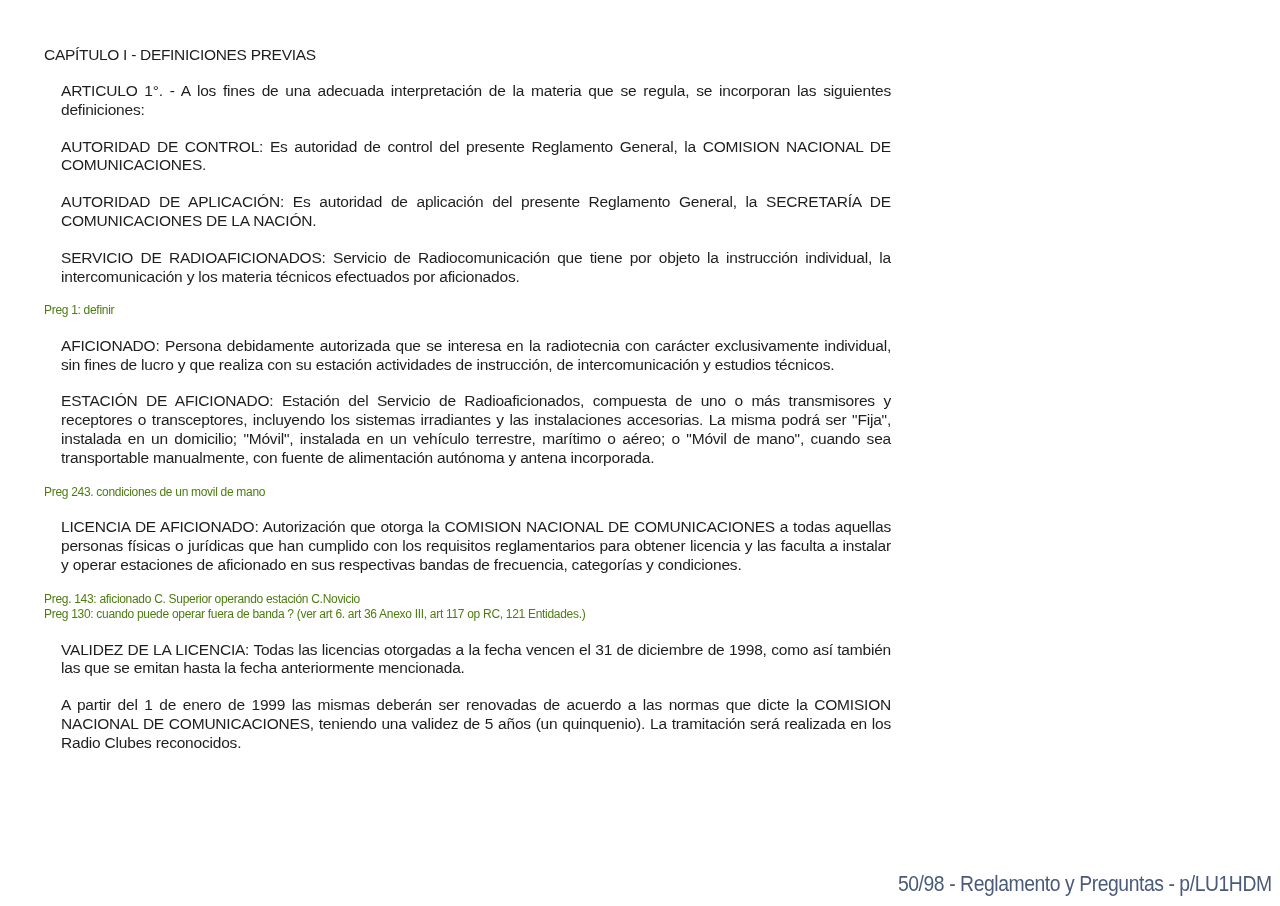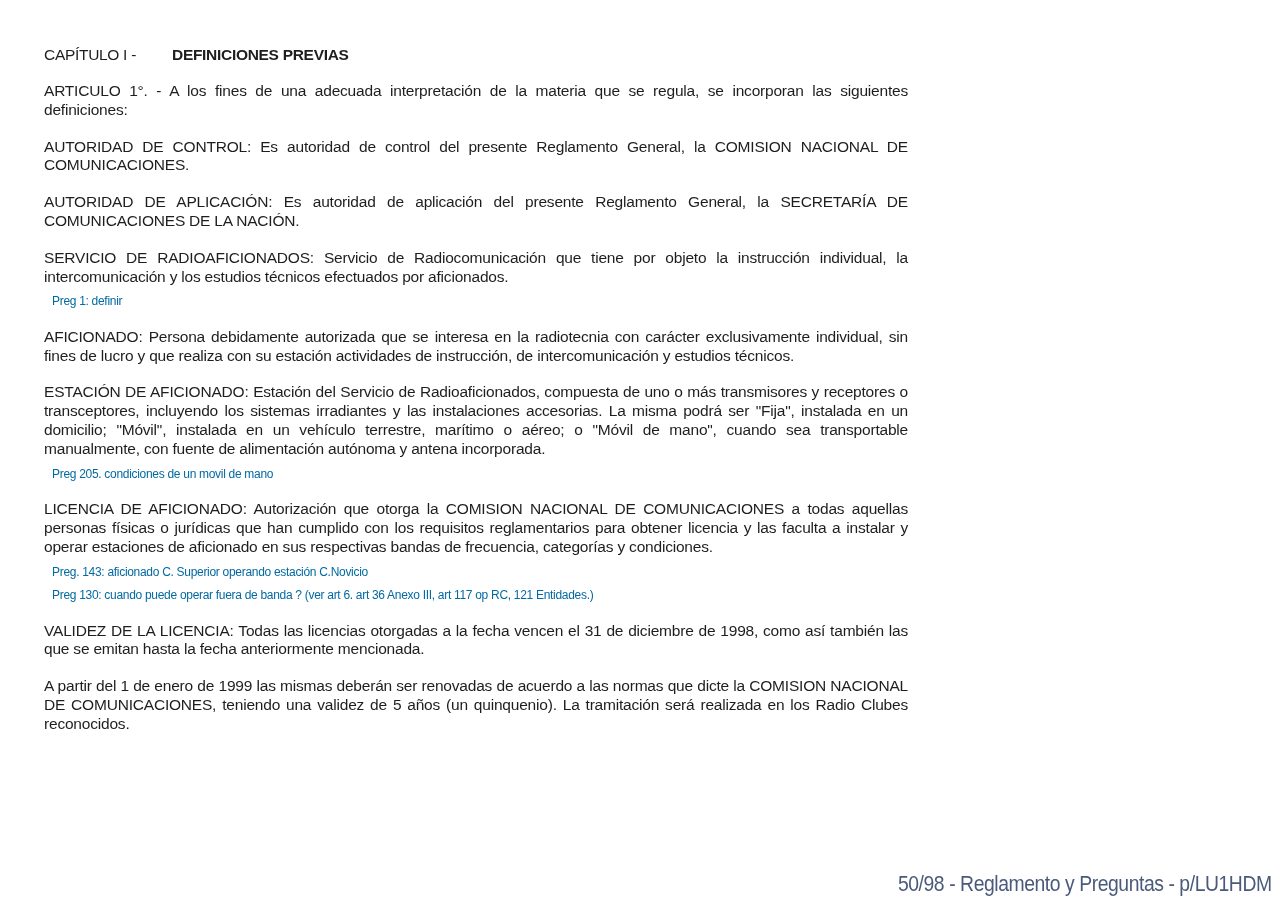--- a/index.html
+++ b/index.html
@@ -1,23 +1,23 @@
 <!DOCTYPE html>
 <html><head>
 <meta charset="utf-8">
 <style>
   html, body { margin: 0; padding: 0; background: #ffffff; }
   body { width: 1280px; height: 906px; position: relative; overflow: hidden;
          font-family: "Liberation Sans", sans-serif; color: #1e1e1e; }
   .page { position: absolute; left: 44px; top: 45px; width: 864px; }
   .heading { font-size: 15.5px; line-height: 19px; margin: 0 0 18px 0; letter-spacing: -0.3px; }
-  .heading b { font-weight: bold; margin-left: 32px; }
-  .para { font-size: 15.5px; line-height: 18.8px; text-align: justify; margin: 0; letter-spacing: -0.2px; }
+  .heading b { font-weight: normal; }
+  .para { font-size: 15.5px; line-height: 18.8px; text-align: justify; margin: 17px; letter-spacing: -0.2px; }
   .block { margin-bottom: 18px; }
-  .note { color: #0369a1; font-size: 12px; line-height: 15.5px; letter-spacing: -0.3px; margin: 8px; }
+  .note { color: #4d7c0f; font-size: 12px; line-height: 15.5px; letter-spacing: -0.3px; margin: 0; }
   .footer { position: absolute; right: 8px; top: 871px; font-size: 22px; color: #4a5a7a;
             letter-spacing: -0.5px; transform: scaleX(0.88); transform-origin: right center; white-space: nowrap; }
 </style>
 </head>
 <body>
 
 <div class="page">
   <p class="heading">
     <span>CAPÍTULO I - </span><b>DEFINICIONES PREVIAS</b>
   </p>
@@ -28,31 +28,31 @@
 
   <div class="block">
     <p class="para">AUTORIDAD DE CONTROL: Es autoridad de control del presente Reglamento General, la COMISION NACIONAL DE COMUNICACIONES.</p>
   </div>
 
   <div class="block">
     <p class="para">AUTORIDAD DE APLICACIÓN: Es autoridad de aplicación del presente Reglamento General, la SECRETARÍA DE COMUNICACIONES DE LA NACIÓN.</p>
   </div>
 
   <div class="block">
-    <p class="para">SERVICIO DE RADIOAFICIONADOS: Servicio de Radiocomunicación que tiene por objeto la instrucción individual, la intercomunicación y los estudios técnicos efectuados por aficionados.</p>
+    <p class="para">SERVICIO DE RADIOAFICIONADOS: Servicio de Radiocomunicación que tiene por objeto la instrucción individual, la intercomunicación y los materia técnicos efectuados por aficionados.</p>
     <p class="note">Preg 1: definir</p>
   </div>
 
   <div class="block">
     <p class="para">AFICIONADO: Persona debidamente autorizada que se interesa en la radiotecnia con carácter exclusivamente individual, sin fines de lucro y que realiza con su estación actividades de instrucción, de intercomunicación y estudios técnicos.</p>
   </div>
 
   <div class="block">
     <p class="para">ESTACIÓN DE AFICIONADO: Estación del Servicio de Radioaficionados, compuesta de uno o más transmisores y receptores o transceptores, incluyendo los sistemas irradiantes y las instalaciones accesorias. La misma podrá ser "Fija", instalada en un domicilio; "Móvil", instalada en un vehículo terrestre, marítimo o aéreo; o "Móvil de mano", cuando sea transportable manualmente, con fuente de alimentación autónoma y antena incorporada.</p>
-    <p class="note">Preg 205. condiciones de un movil de mano</p>
+    <p class="note">Preg 243. condiciones de un movil de mano</p>
   </div>
 
 
   <div class="block">
     <p class="para">LICENCIA DE AFICIONADO: Autorización que otorga la COMISION NACIONAL DE COMUNICACIONES a todas aquellas personas físicas o jurídicas que han cumplido con los requisitos reglamentarios para obtener licencia y las faculta a instalar y operar estaciones de aficionado en sus respectivas bandas de frecuencia, categorías y condiciones.</p>
     <p class="note">Preg. 143: aficionado C. Superior operando estación C.Novicio</p>
     <p class="note">Preg 130: cuando puede operar fuera de banda ?  (ver art 6. art 36 Anexo III, art 117 op RC, 121 Entidades.)</p>
   </div>
 
   <div class="block">

